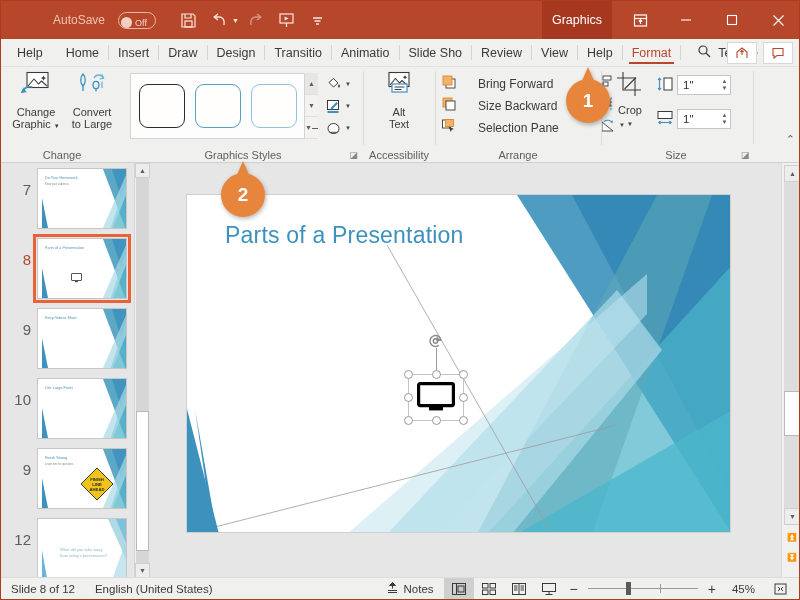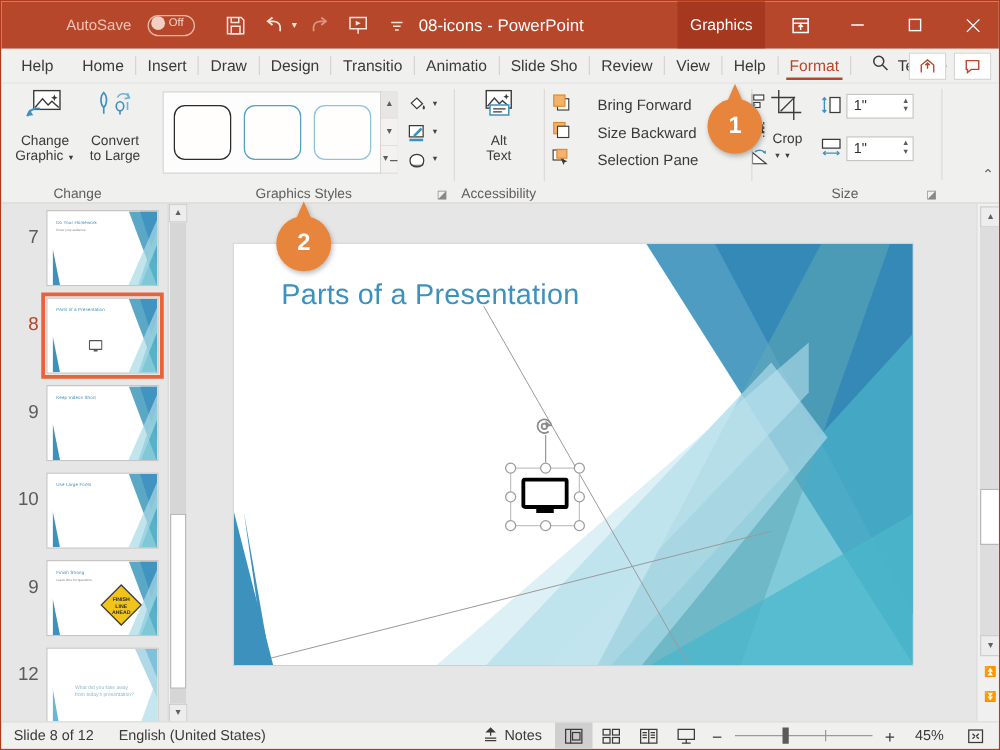--- a/index.html
+++ b/index.html
@@ -20,21 +20,21 @@
   
   .titlebar {
     position: absolute; left: 0; top: 0; width: 800px; height: 38px;
     background: #b7472a;
     display: flex; align-items: center;
   }
   .autosave-wrap { display: flex; align-items: center; margin-left: 52px; gap: 13px; }
   .autosave-label { color: #f0c4b8; font-size: 12px; }
   .toggle-pill {
     width: 38px; height: 17px; border-radius: 9px;
-    border: 1px solid #e7b8aa; display: flex; align-items: flex-start;
+    border: 1px solid #e7b8aa; display: flex; align-items: flex-end;
     padding: 0 2px; gap: 3px;
   }
   .toggle-knob { width: 11px; height: 11px; border-radius: 50%; background: #f2cec3; }
   .toggle-text { color: #f3d3c9; font-size: 9px; }
   .tb-icons { display: flex; align-items: center; gap: 3px; margin-left: 18px; }
   .tb-ic {
     width: 28px; height: 28px; display: flex; align-items: center; justify-content: center;
     color: #fbe6df;
   }
   .tb-ic svg { display: block; }
@@ -298,21 +298,20 @@
           <path d="M6.6 4.6l4 1.9-4 1.9z" fill="#fbe6df" stroke="none"></path>
         </svg>
       </span>
       <span class="tb-ic">
         <svg width="17" height="17" viewBox="0 0 17 17" stroke="#fbe6df" stroke-width="1.3">
           <path d="M4 6h9M5.5 9h6M7 12h3"></path>
         </svg>
       </span>
     </div>
 
-    <div class="title-center">08-icons  -  PowerPoint</div>
 
     <div class="tab-graphics-ctx">Graphics</div>
 
     <div class="ribbon-disp">
       <svg width="15" height="15" viewBox="0 0 15 15" fill="none" stroke="#fff" stroke-width="1.2">
         <rect x="1.5" y="2" width="12" height="11"></rect>
           <path d="M1.5 5.5h12"></path>
         <path d="M7.5 11V7M5.8 8.5L7.5 6.8l1.7 1.7"></path>
       </svg>
     </div>
@@ -549,20 +548,21 @@
             <svg width="15" height="15" viewBox="0 0 15 15" fill="none">
               <path d="M2 13h11L2 4z" stroke="#3b3a39" stroke-width="0.9" fill="#fff"></path>
               <path d="M4 3.5c3-2.5 7-1 8 1" stroke="#3c91bd" stroke-width="1.1" fill="none"></path>
               <path d="M12.5 2.2l.3 2.8-2.6-.8z" fill="#3c91bd"></path>
             </svg>
           </span>
           <span class="sb-car">▼</span>
         </div>
       </div>
 
+      <div class="grp-label">Arrange</div>
     </div>
 
     <div class="grp" style="left:600px; width:152px;">
       <div class="grp-divider" style="left:0;"></div>
       <div class="bigbtn" style="left:4px; width:50px;">
         <span>
           <svg width="30" height="28" viewBox="0 0 30 28" fill="none" stroke="#3b3a39" stroke-width="1.1">
             <path d="M8 2v18h18"></path>
               <path d="M2 8h18v18"></path>
               <path d="M9.5 19L21 7.5"></path>

